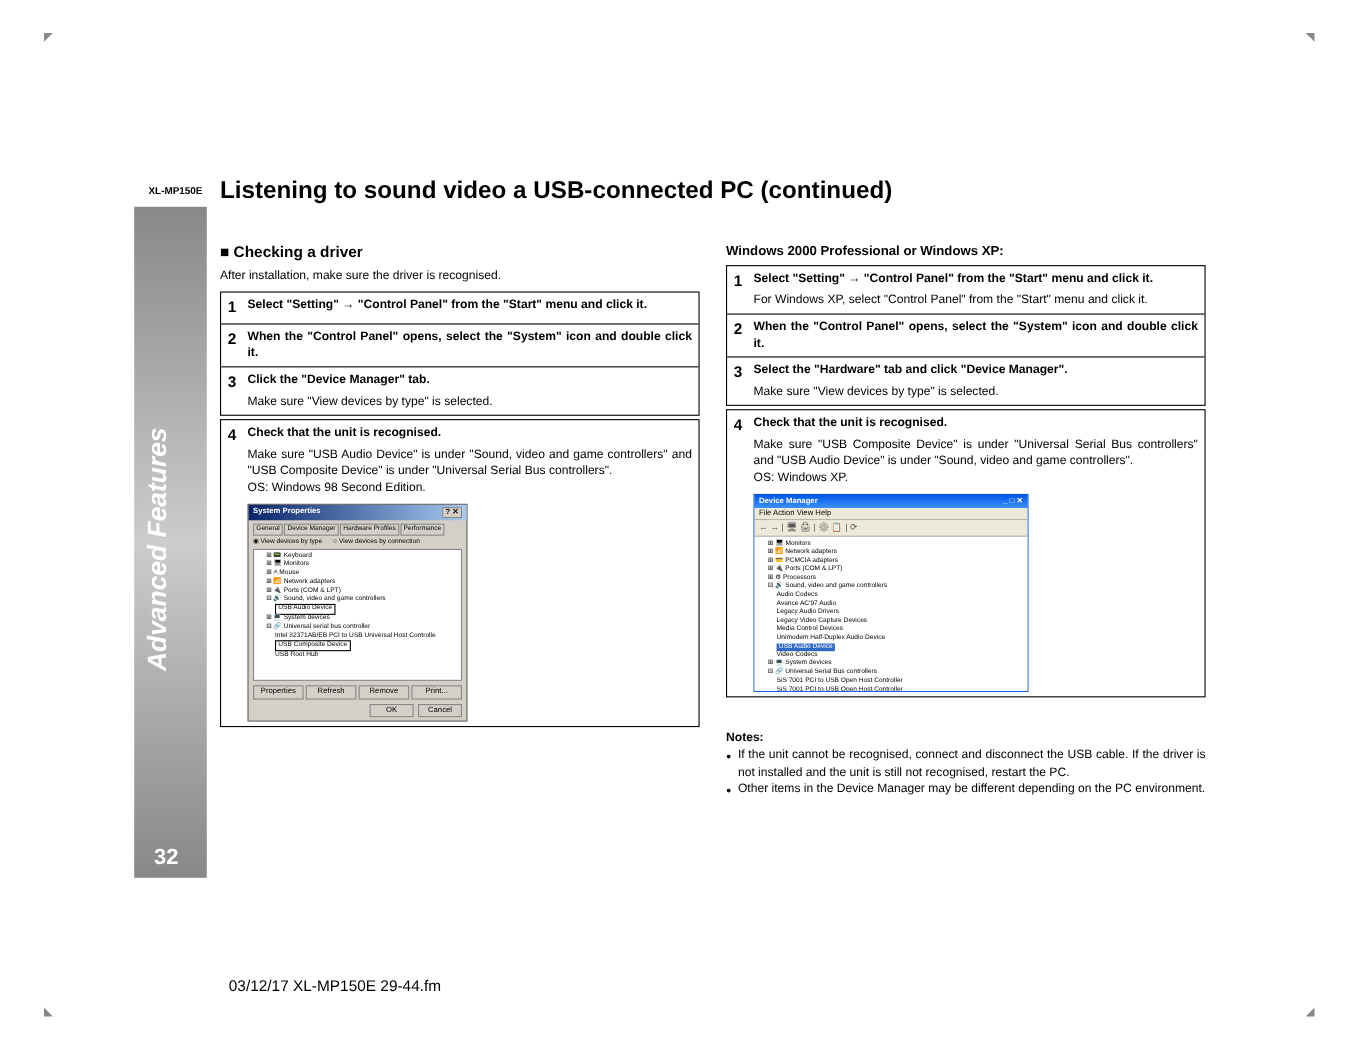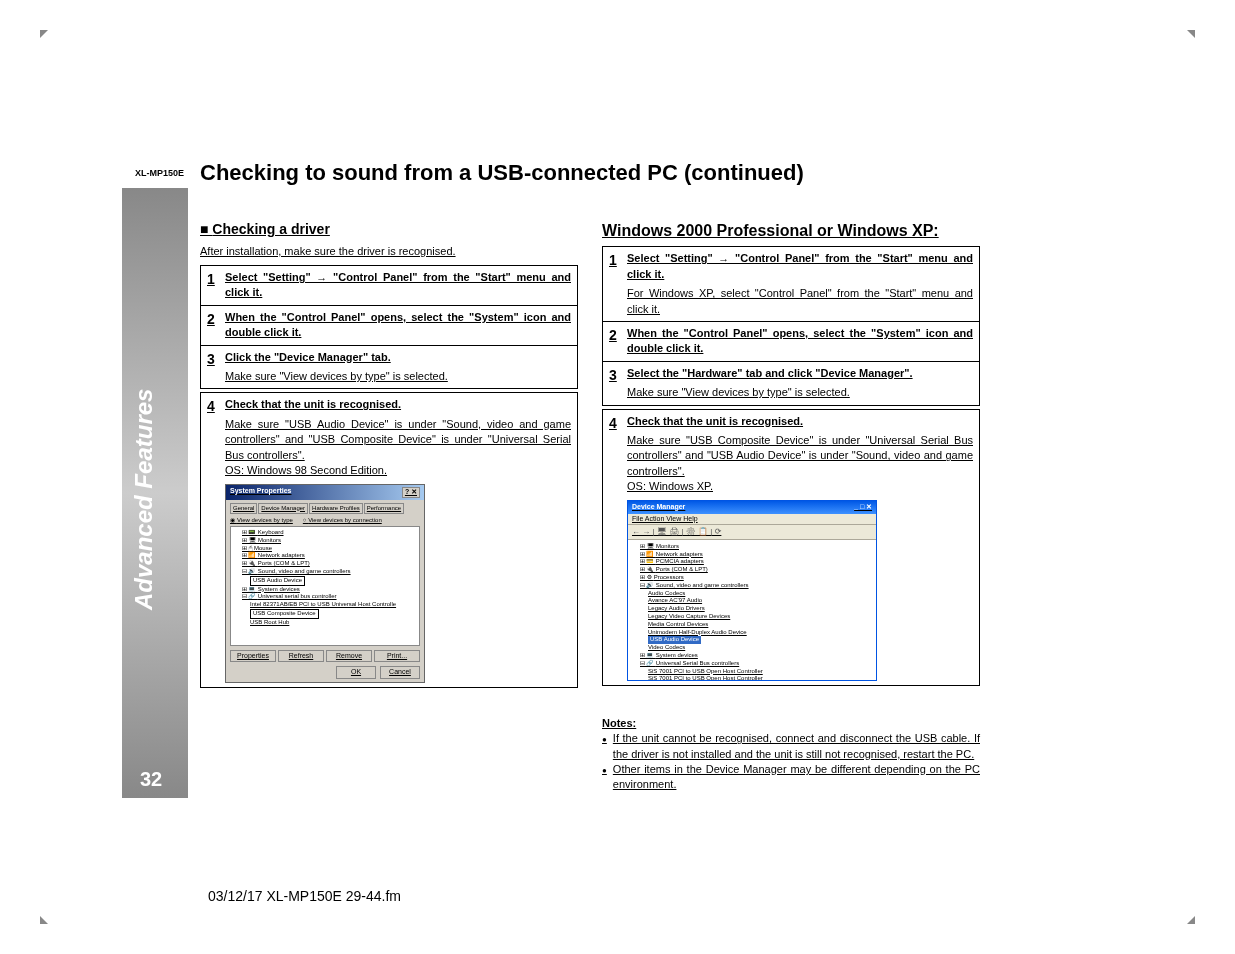--- a/index.html
+++ b/index.html
@@ -3,26 +3,26 @@
 <meta charset="utf-8">
 <style>
   * { box-sizing: border-box; margin: 0; padding: 0; }
   body { font-family: Arial, Helvetica, sans-serif; background: #fff; color: #000; }
   .page { width: 1235px; height: 954px; position: relative; padding: 20px 40px; }
   .model { position: absolute; top: 168px; left: 135px; font-size: 9px; font-weight: bold; }
   .title { position: absolute; top: 160px; left: 200px; font-size: 22px; font-weight: bold; }
   .side-band { position: absolute; left: 122px; top: 188px; width: 66px; height: 610px; background: linear-gradient(to bottom, #888 0%, #ccc 50%, #888 100%); }
   .side-text { position: absolute; left: 130px; top: 610px; transform: rotate(-90deg); transform-origin: left top; font-size: 24px; font-style: italic; font-weight: bold; color: #fff; white-space: nowrap; }
   .page-num { position: absolute; left: 140px; top: 768px; font-size: 20px; font-weight: bold; color: #fff; }
-  .content { position: absolute; left: 200px; top: 220px; width: 780px; display: flex; gap: 24px; font-size: 11px; line-height: 1.4; text-decoration: underline; }
+  .content { position: absolute; left: 200px; top: 220px; width: 896px; display: flex; gap: 24px; font-size: 11px; line-height: 1.4; }
   .col { flex: 1; }
   h3.checking { font-size: 14px; font-weight: bold; margin-bottom: 4px; }
   h3.checking::before { content: "■ "; }
   .after-install { margin-bottom: 6px; }
-  .win-label { font-weight: bold; font-size: 16px; margin-bottom: 4px; }
+  .win-label { font-weight: bold; font-size: 12px; margin-bottom: 4px; }
   .step-box { border: 1px solid #000; margin-bottom: 3px; }
   .step-row { display: flex; padding: 4px 6px; border-top: 1px solid #000; }
   .step-row:first-child { border-top: none; }
   .step-num { font-weight: bold; font-size: 14px; width: 18px; flex-shrink: 0; }
   .step-body { flex: 1; }
   .step-title { font-weight: bold; text-align: justify; }
   .step-desc { margin-top: 4px; text-align: justify; }
   .screenshot-98 { margin-top: 6px; width: 200px; border: 1px solid #666; background: #d4d0c8; font-size: 7px; line-height: 1.2; }
   .ss-title { background: linear-gradient(to right, #0a246a, #a6caf0); color: #fff; padding: 2px 4px; font-weight: bold; display: flex; justify-content: space-between; }
   .ss-x { background: #d4d0c8; color: #000; padding: 0 2px; border: 1px solid #888; font-size: 7px; }
@@ -58,21 +58,21 @@
 </head>
 <body>
 
 <div class="page">
   <div class="corner-gr tl"></div>
   <div class="corner-gr tr"></div>
   <div class="corner-gr bl"></div>
   <div class="corner-gr br"></div>
 
   <div class="model">XL-MP150E</div>
-  <div class="title">Checking to sound from a USB-connected PC (continued)</div>
+  <div class="title">Listening to sound video a USB-connected PC (continued)</div>
 
   <div class="side-band"></div>
   <div class="side-text">Advanced Features</div>
   <div class="page-num">32</div>
 
   <div class="content">
 
     <div class="col">
       <h3 class="checking">Checking a driver</h3>
       <div class="after-install">After installation, make sure the driver is recognised.</div>

